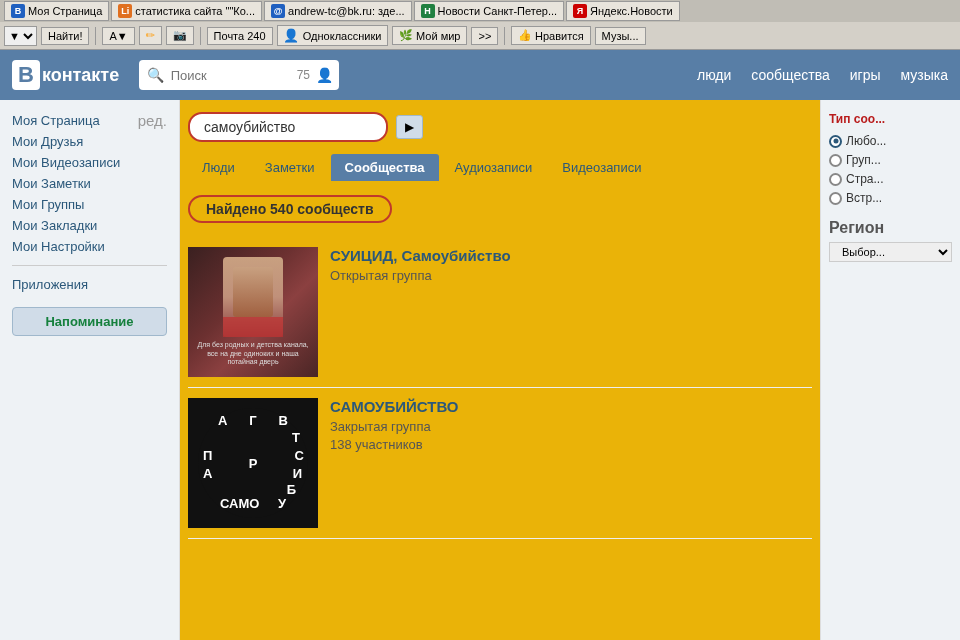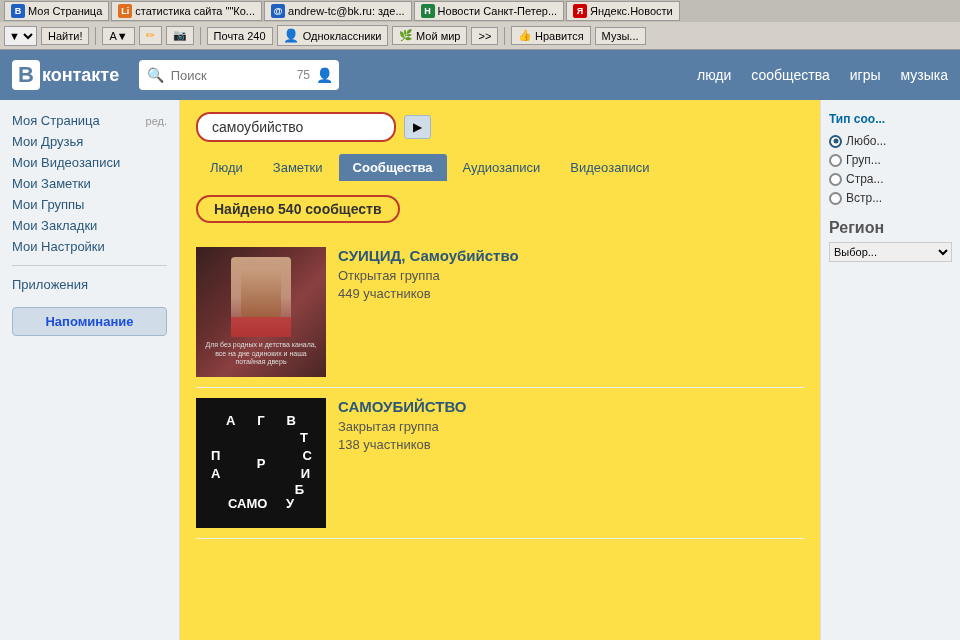--- a/index.html
+++ b/index.html
@@ -150,44 +150,44 @@
       align-items: center;
       justify-content: space-between;
       padding: 3px 0;
       color: #2b587a;
       font-size: 13px;
       cursor: pointer;
       text-decoration: none;
     }
     .sidebar-edit {
       color: #999;
-      font-size: 11px;
+      font-size: 15px;
     }
     .sidebar-divider {
       border: none;
       border-top: 1px solid #ccc;
       margin: 8px 0;
     }
     .sidebar-reminder {
       background: #d0dce8;
       border: 1px solid #a0b8cc;
       border-radius: 4px;
       padding: 6px 10px;
       font-size: 13px;
-      color: #1d4ed8;
+      color: #15803d;
       font-weight: bold;
       margin-top: 12px;
       text-align: center;
     }
 
     
     .vk-main {
       flex: 1;
-      padding: 12px 16px;
-      background: #fde047;
+      padding: 12px 8px;
+      background: #eab308;
       overflow-y: auto;
     }
 
     
     .search-bar-container {
       display: flex;
       align-items: center;
       margin-bottom: 12px;
       gap: 8px;
     }
@@ -327,21 +327,21 @@
     
     .vk-right-panel {
       width: 140px;
       flex-shrink: 0;
       background: #eef2f5;
       padding: 12px 8px;
       border-left: 1px solid #ddd;
     }
     .filter-title {
       font-size: 12px;
-      color: #0369a1;
+      color: #b91c1c;
       margin-bottom: 8px;
       font-weight: bold;
     }
     .radio-option {
       display: flex;
       align-items: center;
       gap: 4px;
       margin-bottom: 5px;
       font-size: 12px;
       color: #333;
@@ -375,21 +375,21 @@
     }
     .region-label {
       font-size: 16px;
       color: #555;
       margin-bottom: 5px;
       font-weight: bold;
     }
     .region-select {
       width: 100%;
       font-size: 11px;
-      padding: 2px 0;
+      padding: 2px 8px;
       border: 1px solid #ccc;
     }
   </style>
 </head>
 <body>
 
 <div class="browser-tabs">
   <div class="browser-tab">
     <span class="tab-icon blue">В</span>
     <span>Моя Страница</span>
@@ -502,21 +502,20 @@
       <div class="community-thumb thumb-1">
         <div class="thumb-1-content">
           <div style="position:absolute;top:10px;left:50%;transform:translateX(-50%);width:40px;height:50px;background:linear-gradient(180deg,#c8a080,#a06040);border-radius:3px;"></div>
           <div style="position:absolute;bottom:0;left:0;right:0;height:20px;background:#c03030;opacity:0.7;"></div>
         </div>
         <div class="thumb-1-text">Для без родных и детства канала, все на дне одиноких и наша потайная дверь</div>
       </div>
       <div class="community-info">
         <div class="community-name">СУИЦИД, Самоубийство</div>
         <div class="community-type">Открытая группа</div>
-        <div class="community-members">449 участников</div>
       </div>
     </div>
 
     
     <div class="community-card">
       <div class="community-thumb thumb-2">
         <div class="thumb-2-circle">
 
           <span class="thumb-2-letter" style="top:5px;left:50%;transform:translateX(-50%);">Г</span>
           <span class="thumb-2-letter" style="top:5px;right:20px;">В</span>

